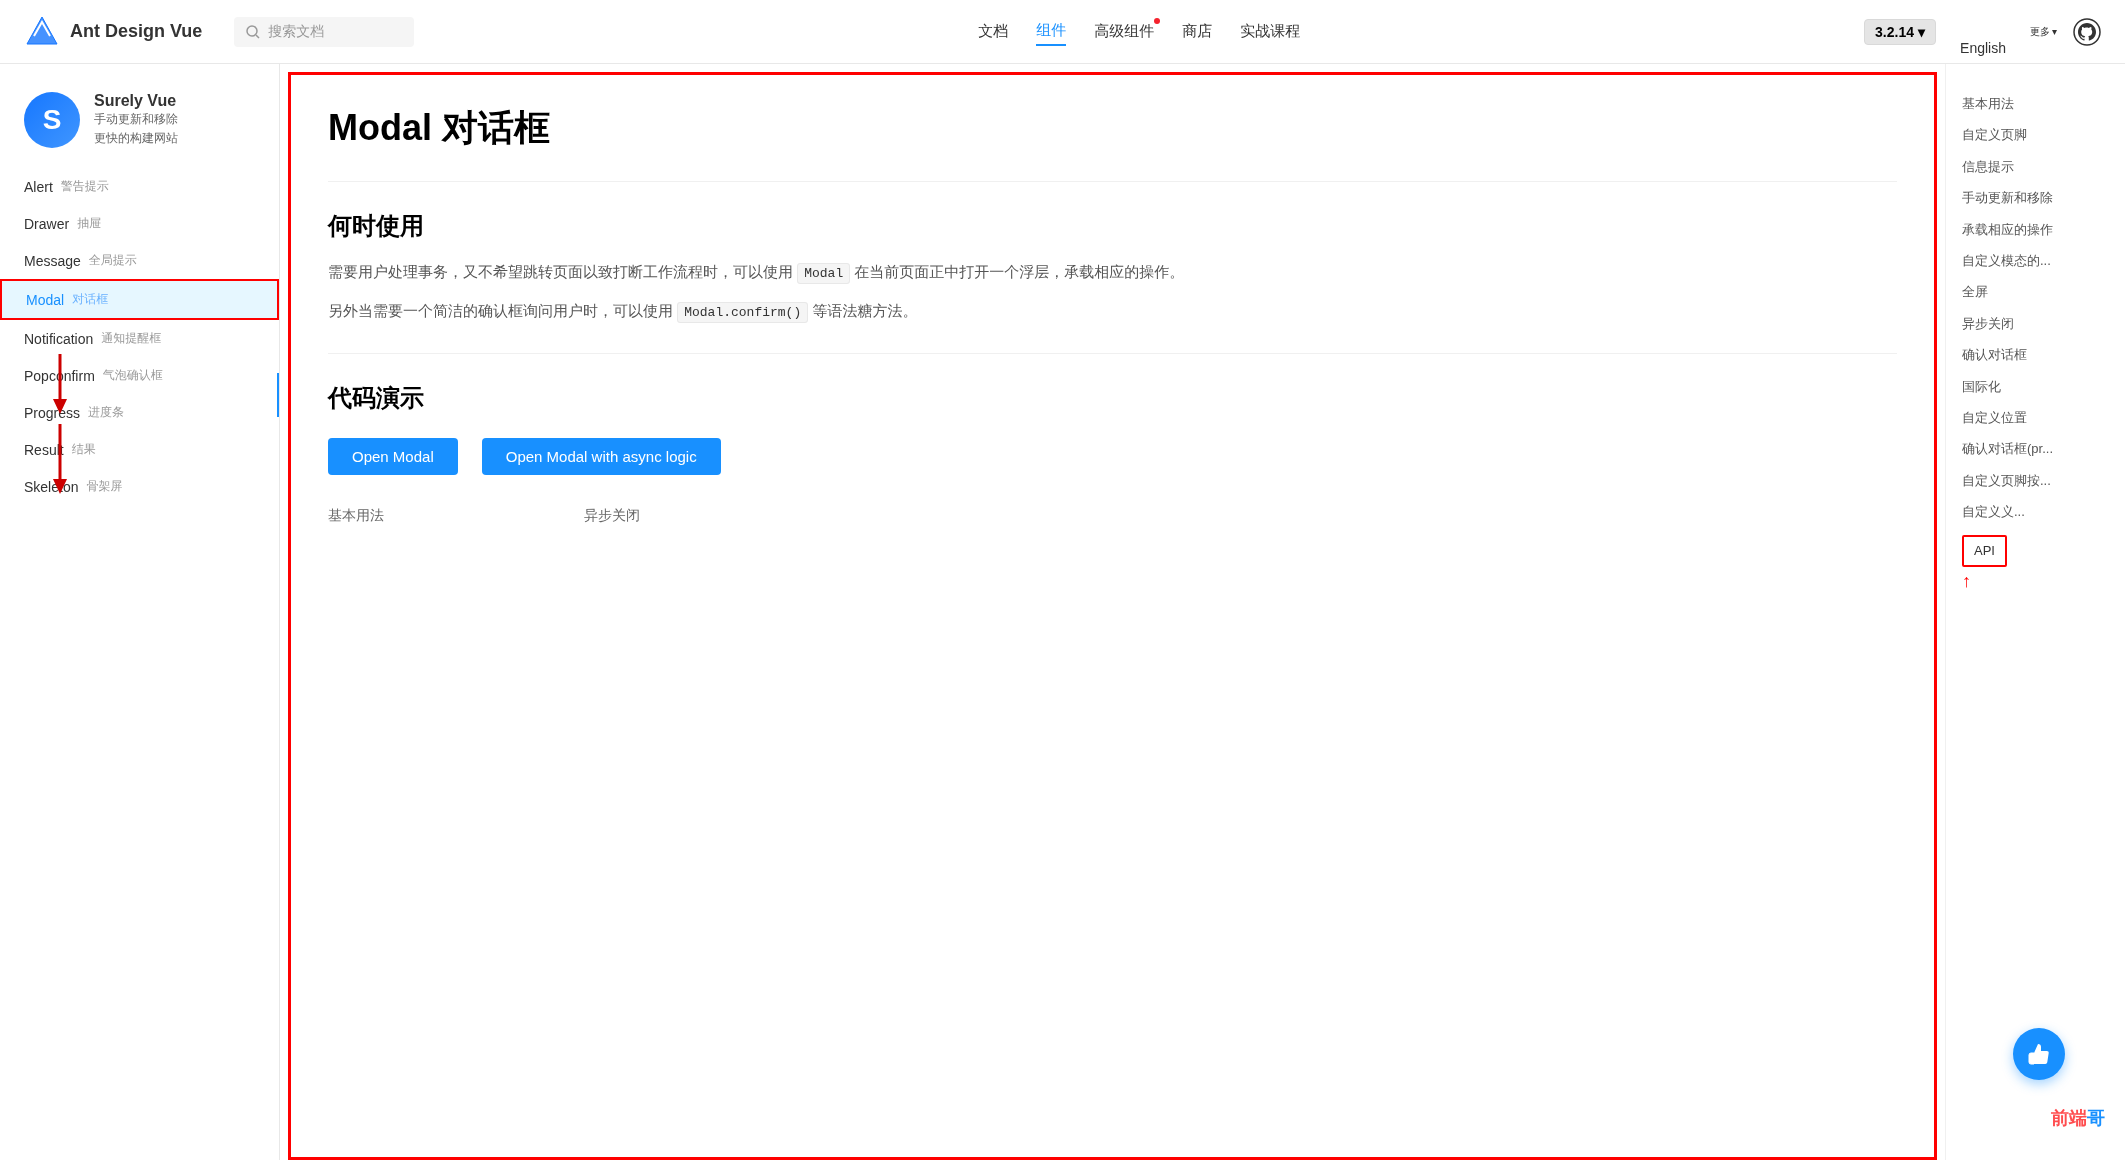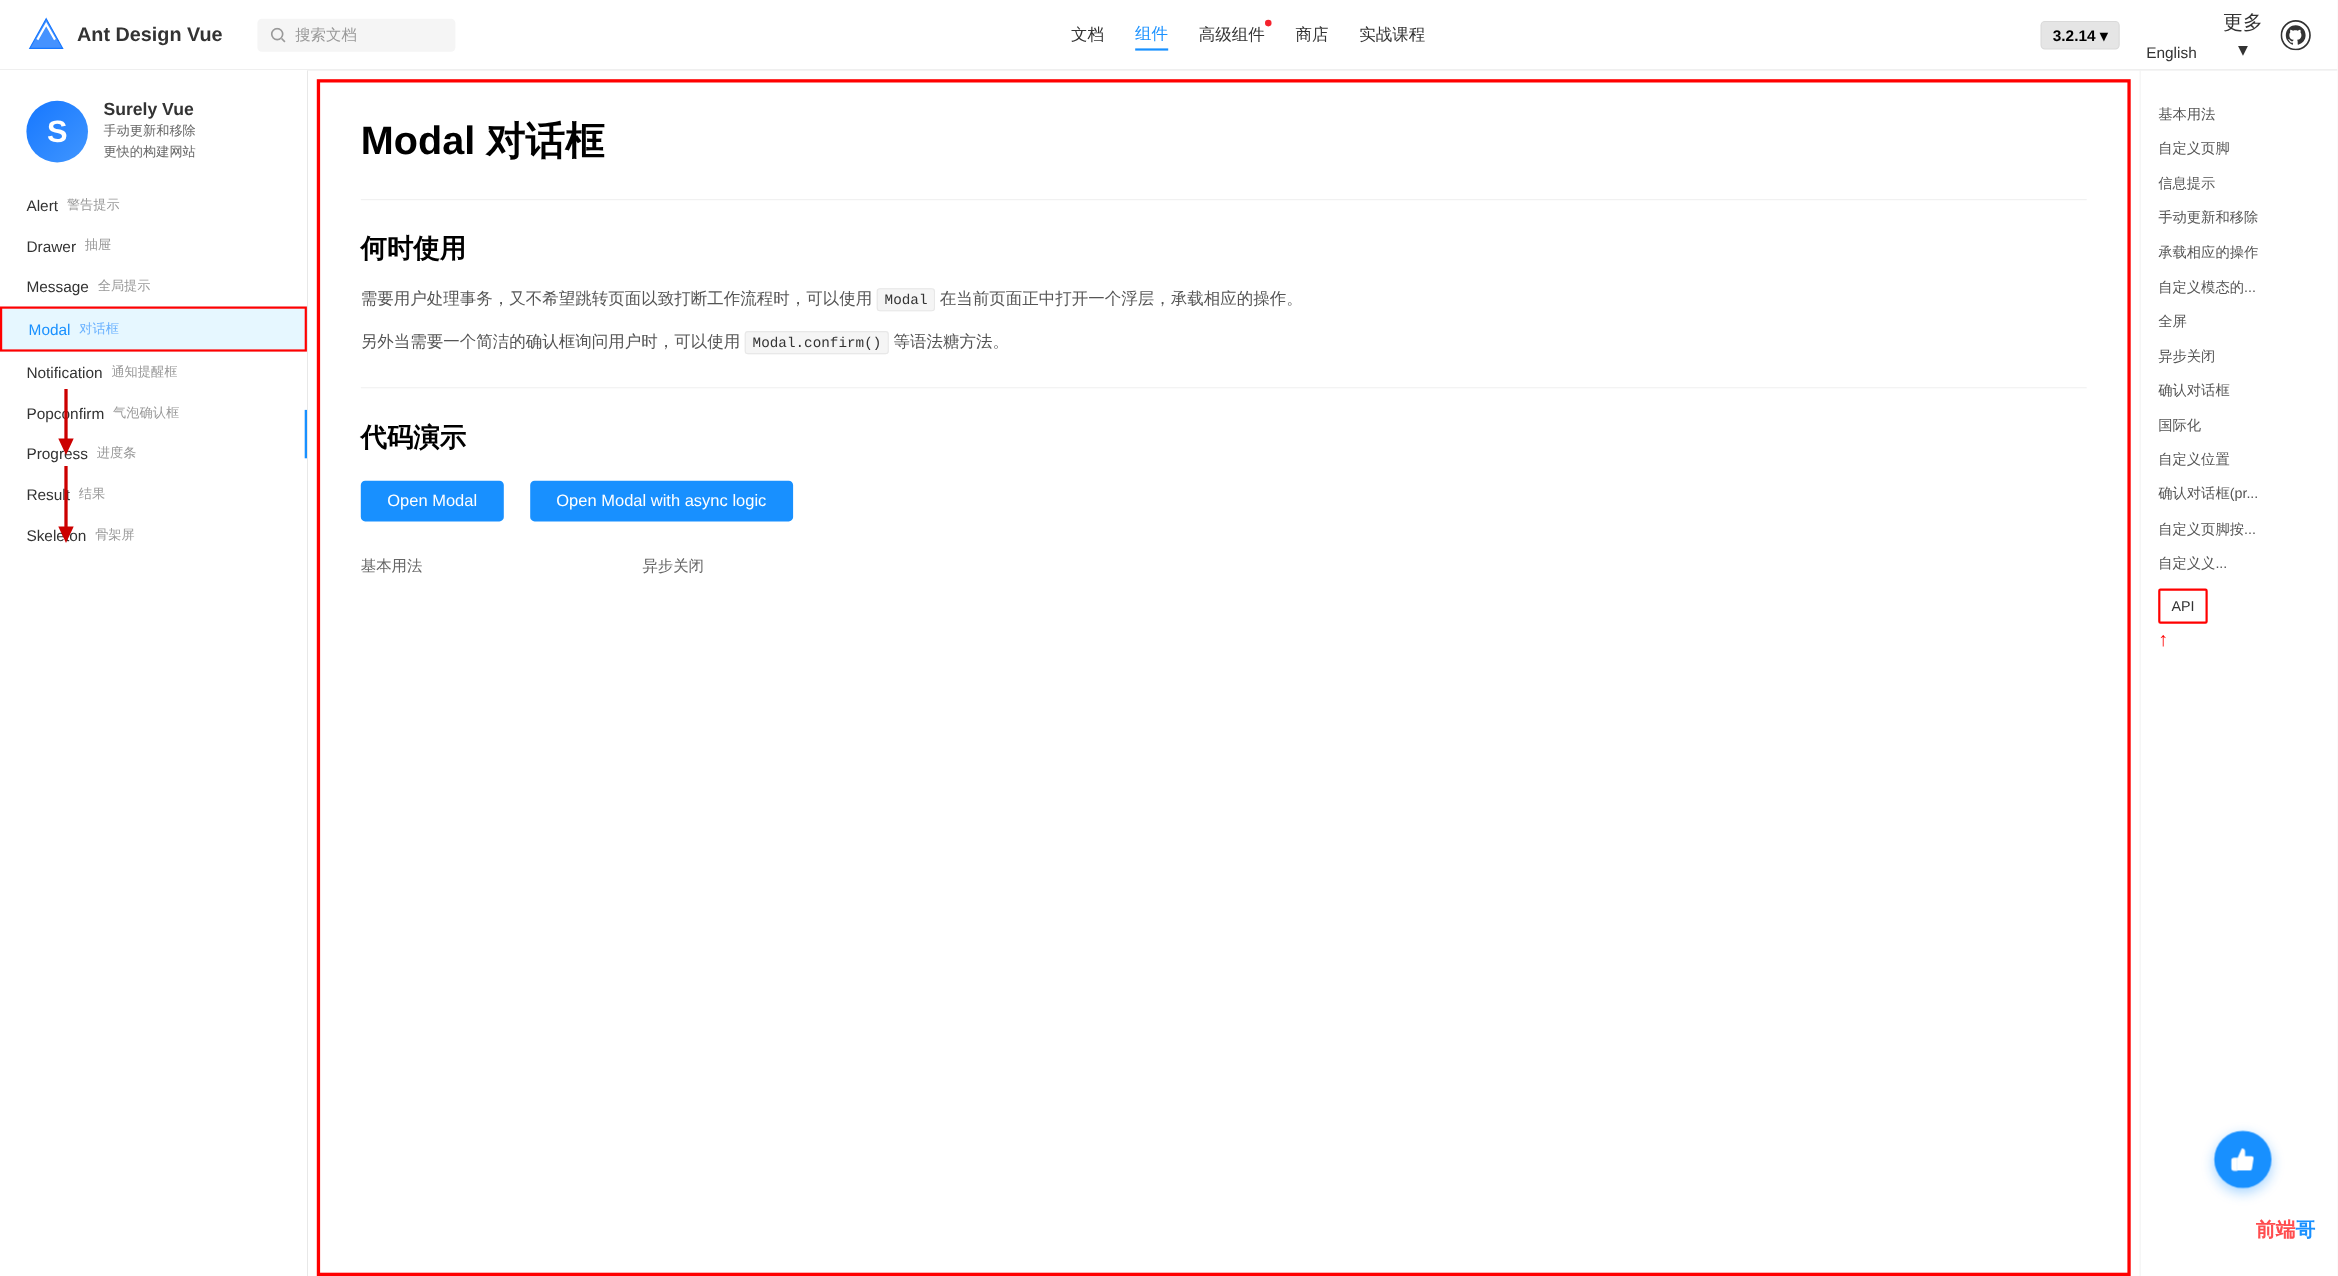--- a/index.html
+++ b/index.html
@@ -96,23 +96,22 @@
       font-size: 14px;
       cursor: pointer;
       color: #333;
       padding: 4px 8px;
       margin-top: 32px;
     }
     .more-btn {
       display: flex;
       align-items: center;
       gap: 2px;
-      font-size: 18px;
-      cursor: pointer;
-      flex-direction: column;
+      font-size: 10px;
+      cursor: pointer;
     }
     .github-icon {
       width: 28px;
       height: 28px;
       cursor: pointer;
     }
 
     
     .page-layout {
       display: flex;

